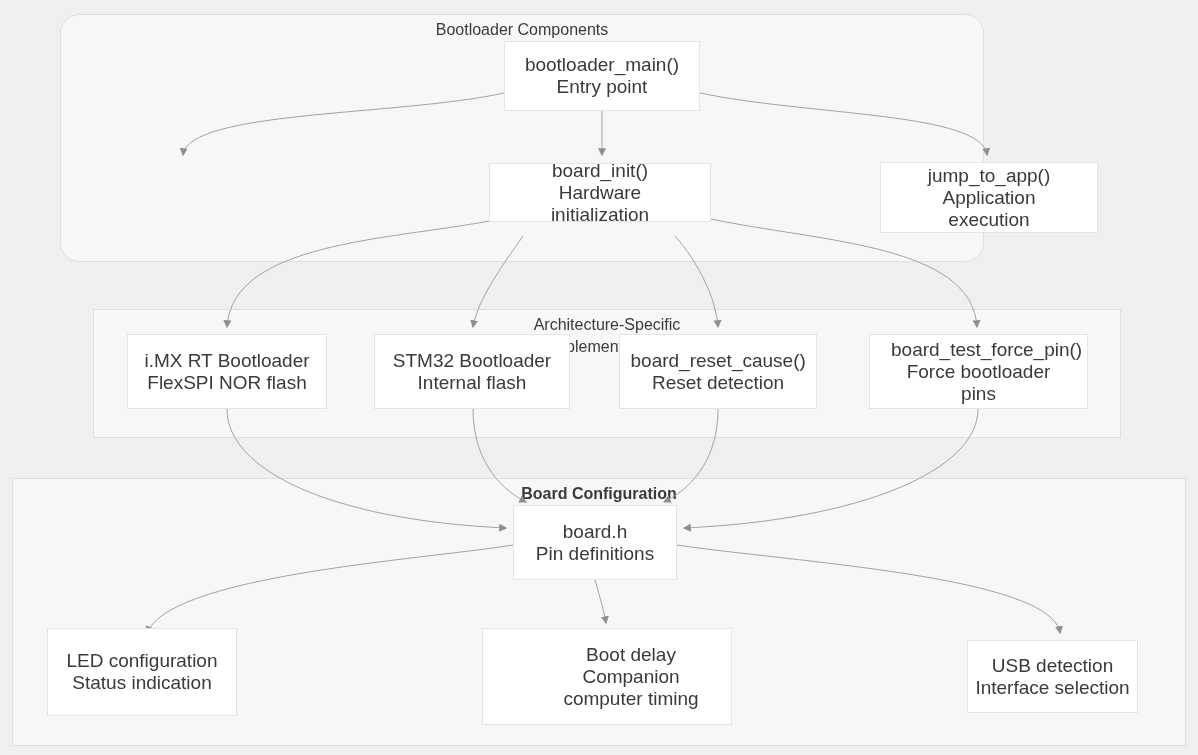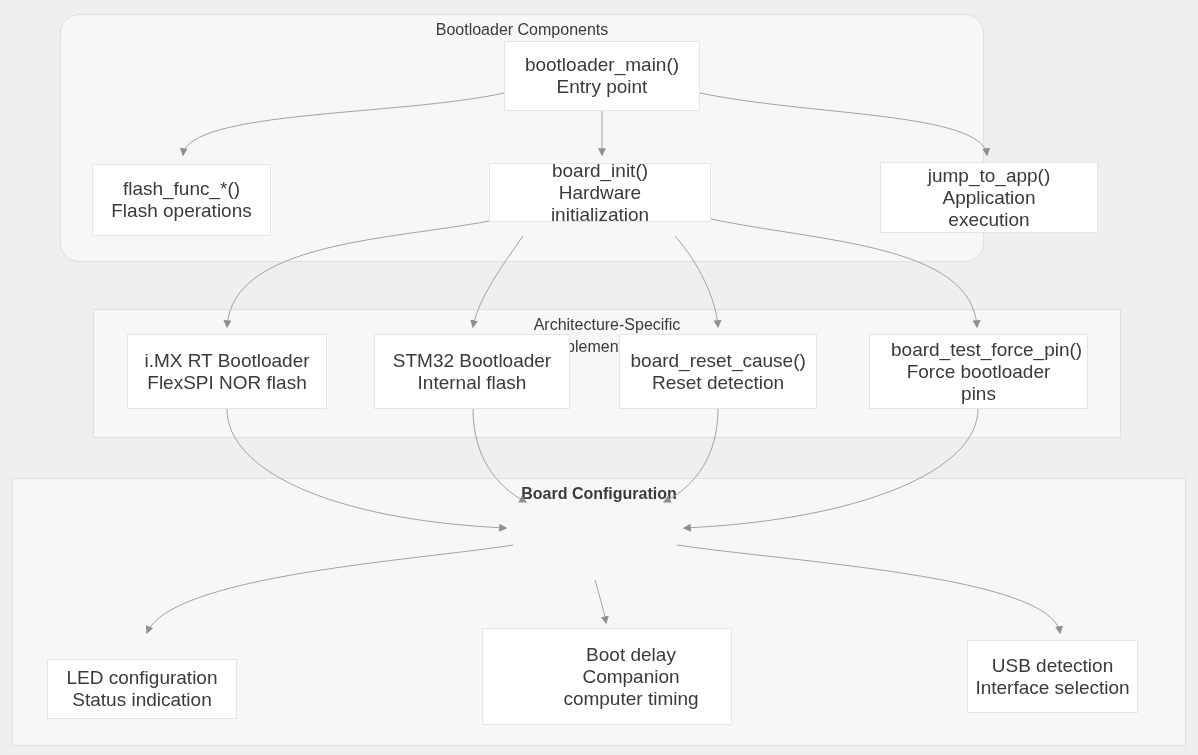--- a/index.html
+++ b/index.html
@@ -112,24 +112,20 @@
     <path class="edge" marker-end="url(#arrow)" d="M513,545 C420,560 170,575 147,633"></path>
     <path class="edge" marker-end="url(#arrow)" d="M595,580 C600,598 604,611 606,623"></path>
     <path class="edge" marker-end="url(#arrow)" d="M677,545 C790,562 1052,576 1060,633"></path>
   </svg>
 
   <div class="node" style="left:504px; top:41px; width:196px; height:70px;">
     <span class="nl">bootloader_main()</span>
     <span class="nl">Entry point</span>
   </div>
 
-  <div class="node" style="left:92px; top:164px; width:179px; height:72px;">
-    <span class="nl">flash_func_*()</span>
-    <span class="nl">Flash operations</span>
-  </div>
 
   <div class="node" style="left:489px; top:163px; width:222px; height:59px;">
     <span class="nl">board_init()</span>
     <span class="nl">Hardware initialization</span>
   </div>
 
   <div class="node" style="left:880px; top:162px; width:218px; height:71px;">
     <span class="nl">jump_to_app()</span>
     <span class="nl">Application execution</span>
   </div>
@@ -147,22 +143,26 @@
   <div class="node" style="left:619px; top:334px; width:198px; height:75px;">
     <span class="nl">board_reset_cause()</span>
     <span class="nl">Reset detection</span>
   </div>
 
   <div class="node" style="left:869px; top:334px; width:219px; height:75px;">
     <span class="nl">board_test_force_pin()</span>
     <span class="nl">Force bootloader pins</span>
   </div>
 
+  <div class="node" style="left:513px; top:505px; width:164px; height:75px;">
+    <span class="nl">board.h</span>
+    <span class="nl">Pin definitions</span>
+  </div>
 
-  <div class="node" style="left:47px; top:659px; width:190px; height:60px;">
+  <div class="node" style="left:47px; top:628px; width:190px; height:88px;">
     <span class="nl">LED configuration</span>
     <span class="nl">Status indication</span>
   </div>
 
   <div class="node" style="left:482px; top:628px; width:250px; height:97px;padding-left:48px;">
     <span class="nl">Boot delay</span>
     <span class="nl" style="max-width:168px;">Companion computer timing</span>
   </div>
 
   <div class="node" style="left:967px; top:640px; width:171px; height:73px;">

